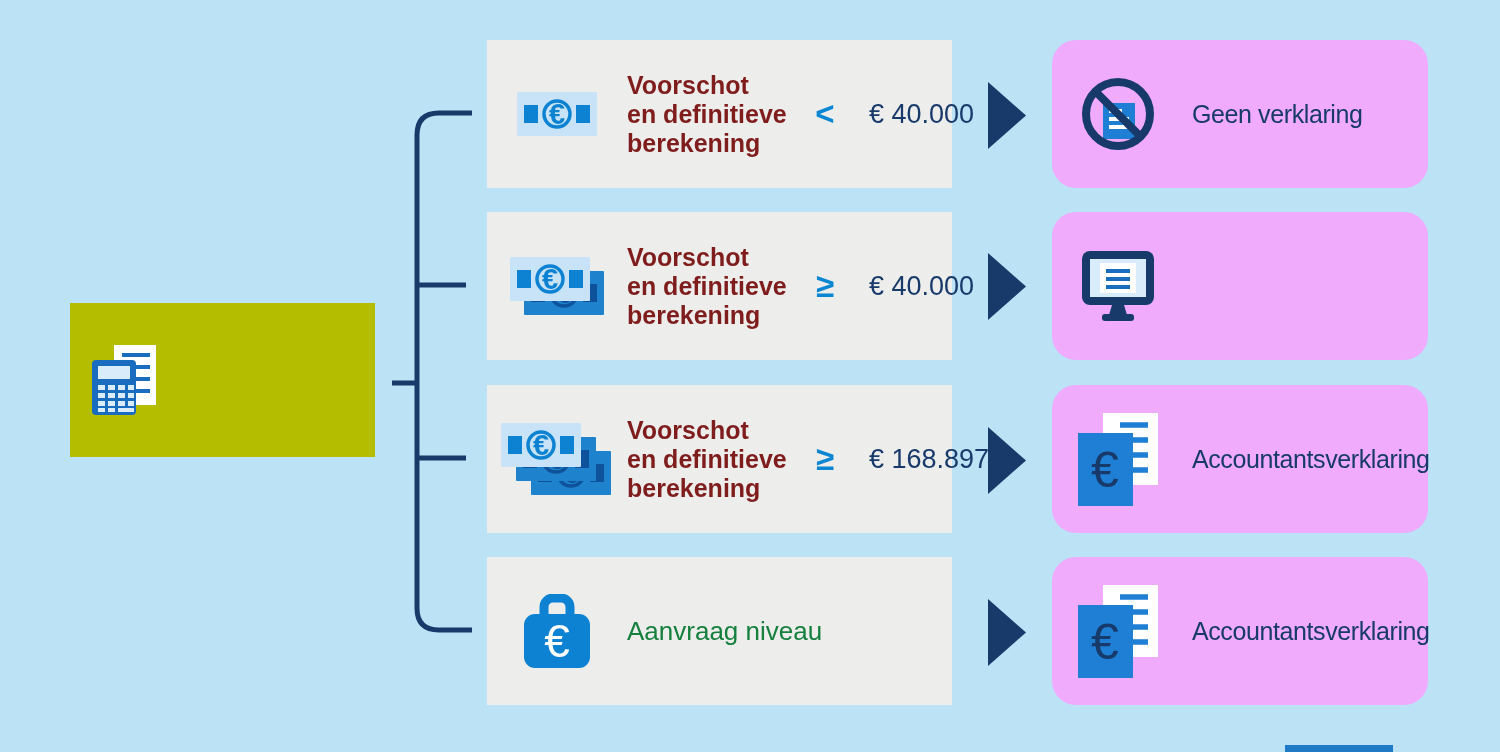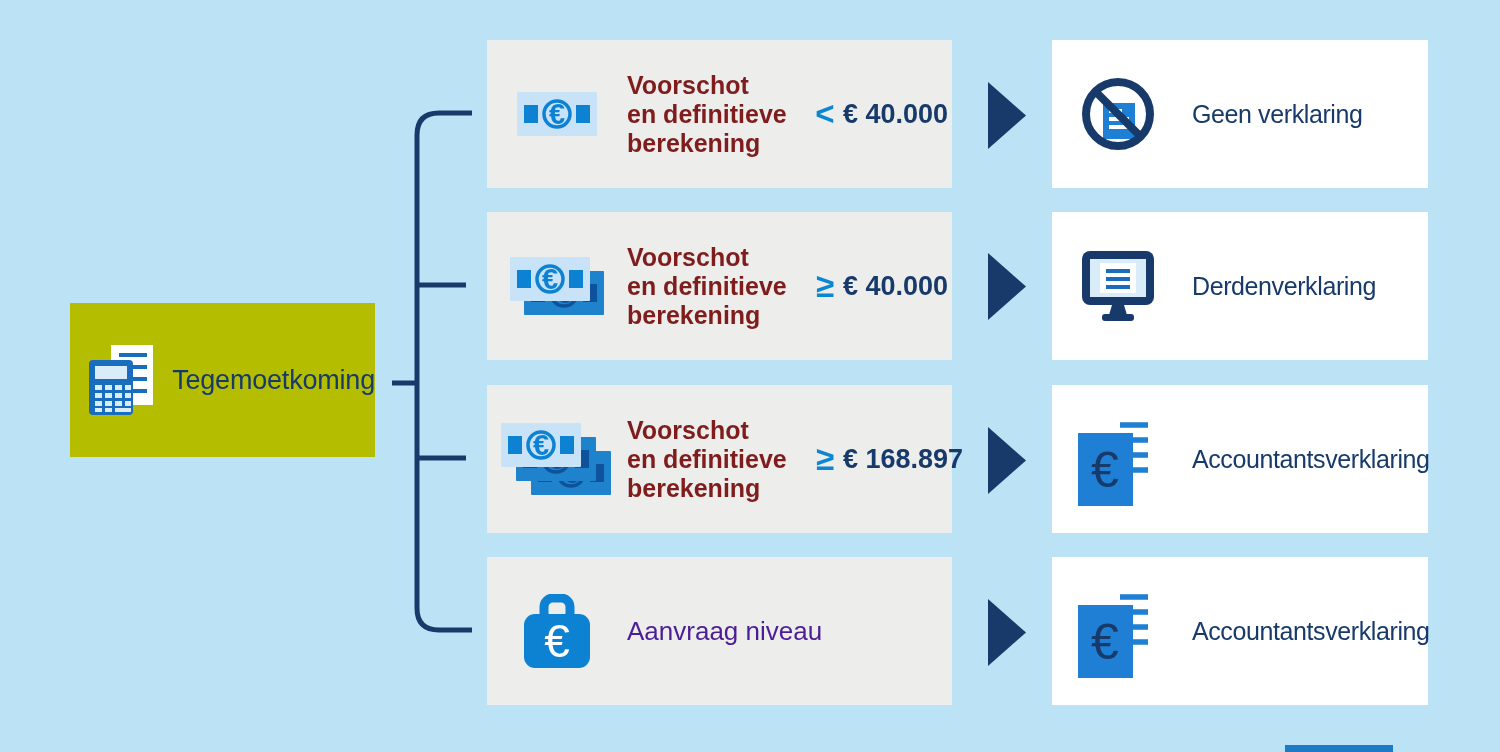--- a/index.html
+++ b/index.html
@@ -25,36 +25,36 @@
   
   .gray-row{
     position:absolute;left:487px;width:465px;height:148px;
     background:#ededec;
     display:flex;align-items:center;
   }
   .row-icon-box{width:140px;display:flex;justify-content:center;align-items:center;flex:0 0 auto;}
   .row-lines{width:180px;flex:0 0 auto;}
   .row-lines .cond-line{display:block;color:#7f1d1d;font-size:25px;font-weight:bold;line-height:29px;}
   .row-lines-light{flex:1;}
-  .row-lines-light .cond-line{display:block;color:#4c1d95;font-size:26px;font-weight:400;line-height:33px;}
+  .row-lines-light .cond-line{display:block;color:#15803d;font-size:26px;font-weight:400;line-height:33px;}
   .operator{
     width:36px;flex:0 0 auto;text-align:center;
     color:#0a86d2;font-size:33px;font-weight:bold;
   }
   .amount{
-    margin-left:0;flex:0 0 auto;
-    color:#173a6a;font-size:27px;font-weight:700;
+    margin-left:26px;flex:0 0 auto;
+    color:#173a6a;font-size:27px;font-weight:400;
   }
   
   .flow-arrow{position:absolute;left:988px;}
   
   .orange-box{
     position:absolute;left:1052px;width:376px;height:148px;
-    background:#ffffff;
-    display:flex;align-items:center;
+    background:#f0abfc;
+    display:flex;align-items:center;border-radius:24px;
   }
   .orange-box .icon-box{width:132px;display:flex;justify-content:center;align-items:center;flex:0 0 auto;}
   .result-label{color:#173a6a;font-size:25px;letter-spacing:-0.4px;padding-left:8px;}
   
   .bottom-bar{position:absolute;left:1285px;top:745px;width:108px;height:7px;background:#1e7ac4;}
 </style>
 </head>
 <body>
 
 <div class="canvas">
@@ -82,21 +82,20 @@
           <rect x="6" y="56" width="7" height="5"></rect>
             <rect x="16" y="56" width="7" height="5"></rect>
             <rect x="26" y="56" width="7" height="5"></rect>
             <rect x="36" y="56" width="6" height="5"></rect>
           <rect x="6" y="63" width="7" height="4"></rect>
             <rect x="16" y="63" width="7" height="4"></rect>
             <rect x="26" y="63" width="16" height="4"></rect>
         </g>
       </svg>
     </div>
-    <span class="root-label">Tegemoetkoming</span>
   </div>
 
   <div class="gray-row" style="top:40px;">
     <div class="row-icon-box">
       <svg width="80" height="44" viewBox="0 0 80 44">
         <rect x="0" y="0" width="80" height="44" rx="1" fill="#c8e3f7"></rect>
         <rect x="7" y="13" width="14" height="18" fill="#0d82d2"></rect>
         <rect x="59" y="13" width="14" height="18" fill="#0d82d2"></rect>
         <circle cx="40" cy="22" r="13" fill="none" stroke="#0d82d2" stroke-width="3.5"></circle>
         <text x="40" y="32" text-anchor="middle" font-size="29" font-weight="bold" fill="#0d82d2" font-family="Liberation Sans, sans-serif">€</text>
@@ -216,21 +215,20 @@
     <div class="icon-box">
       <svg width="76" height="70" viewBox="0 0 76 70">
         <rect x="2" y="0" width="72" height="54" rx="8" fill="#173a6a"></rect>
         <rect x="10" y="8" width="56" height="38" fill="#d9ecfa"></rect>
         <rect x="20" y="12" width="36" height="30" fill="#ffffff"></rect>
         <path d="M26 20 H50 M26 28 H50 M26 36 H50" stroke="#1a6cbe" stroke-width="4"></path>
         <path d="M32 54 H44 L47 64 H29 Z" fill="#173a6a"></path>
         <rect x="22" y="63" width="32" height="7" rx="3" fill="#173a6a"></rect>
       </svg>
     </div>
-    <span class="result-label">Derdenverklaring</span>
   </div>
 
   <div class="orange-box" style="top:385px;">
     <div class="icon-box">
       <svg width="80" height="93" viewBox="0 0 80 93">
         <rect x="25" y="0" width="55" height="72" fill="#ffffff"></rect>
         <path d="M42 12 H70 M34 27 H70 M34 42 H70 M34 57 H70" stroke="#1e7fd4" stroke-width="5.5"></path>
         <rect x="0" y="20" width="55" height="73" fill="#1e7fd4"></rect>
         <text x="27" y="74" text-anchor="middle" font-size="50" fill="#173a6a" font-family="Liberation Sans, sans-serif">€</text>
       </svg>

